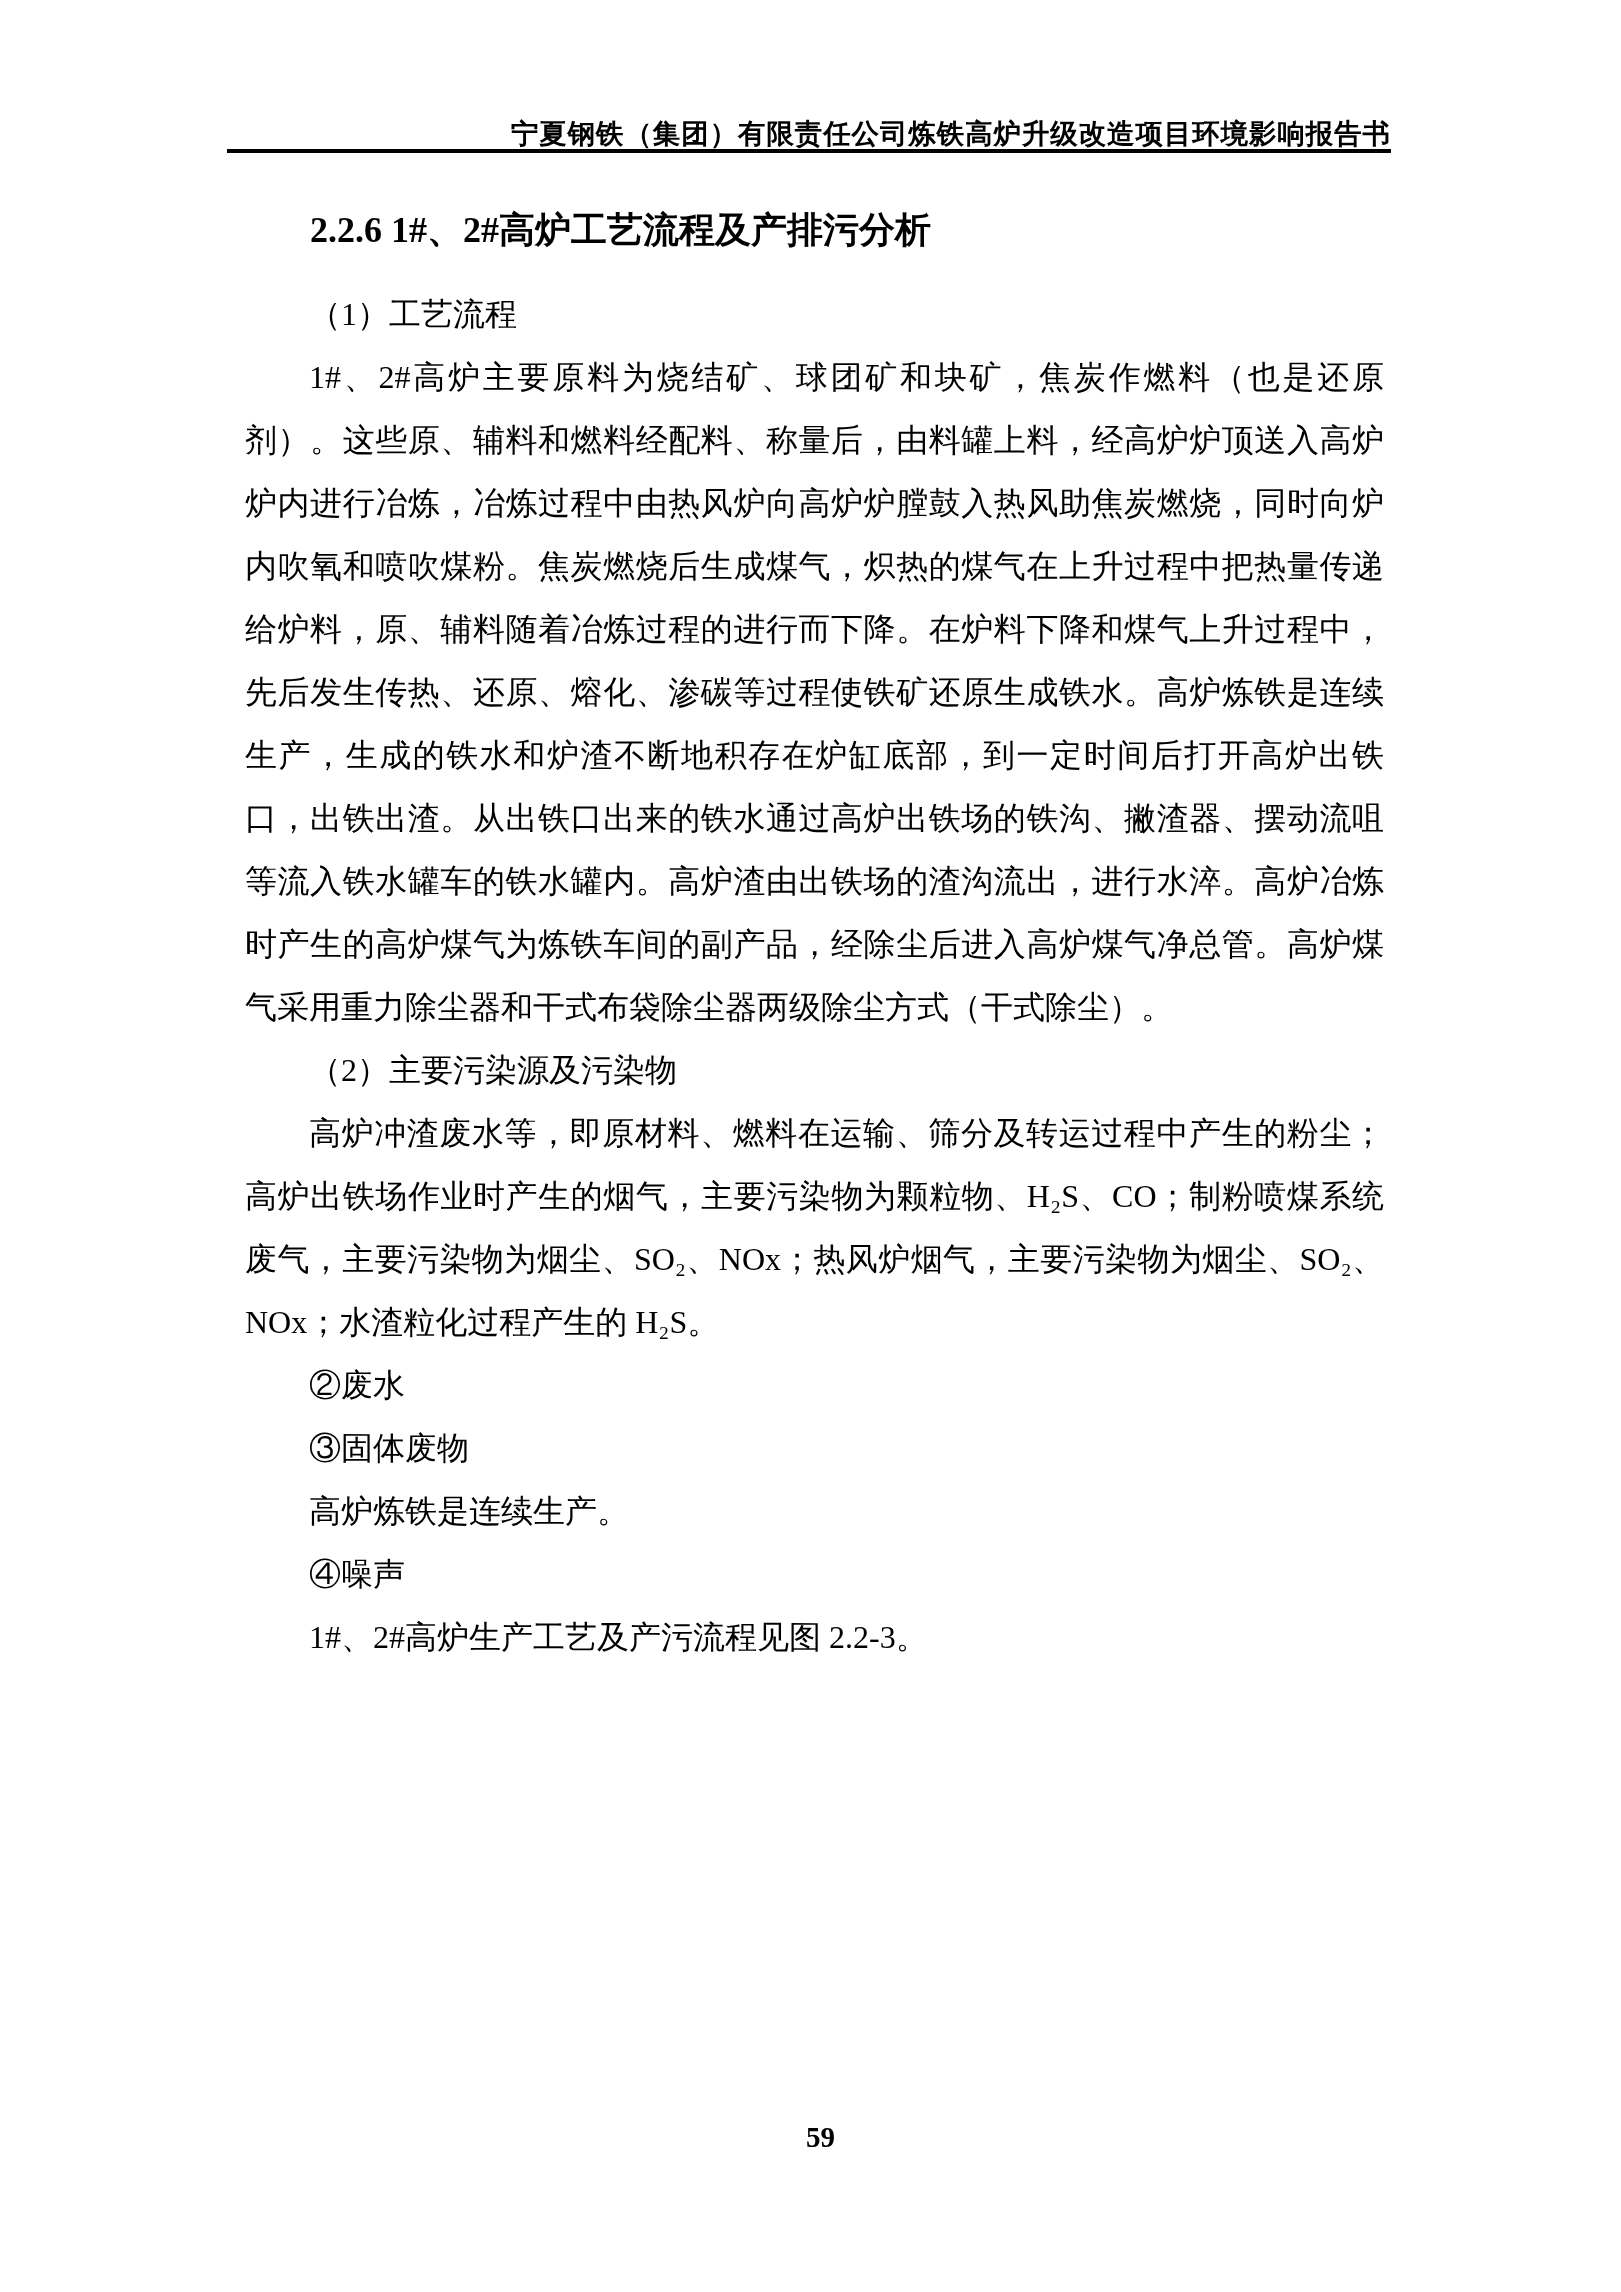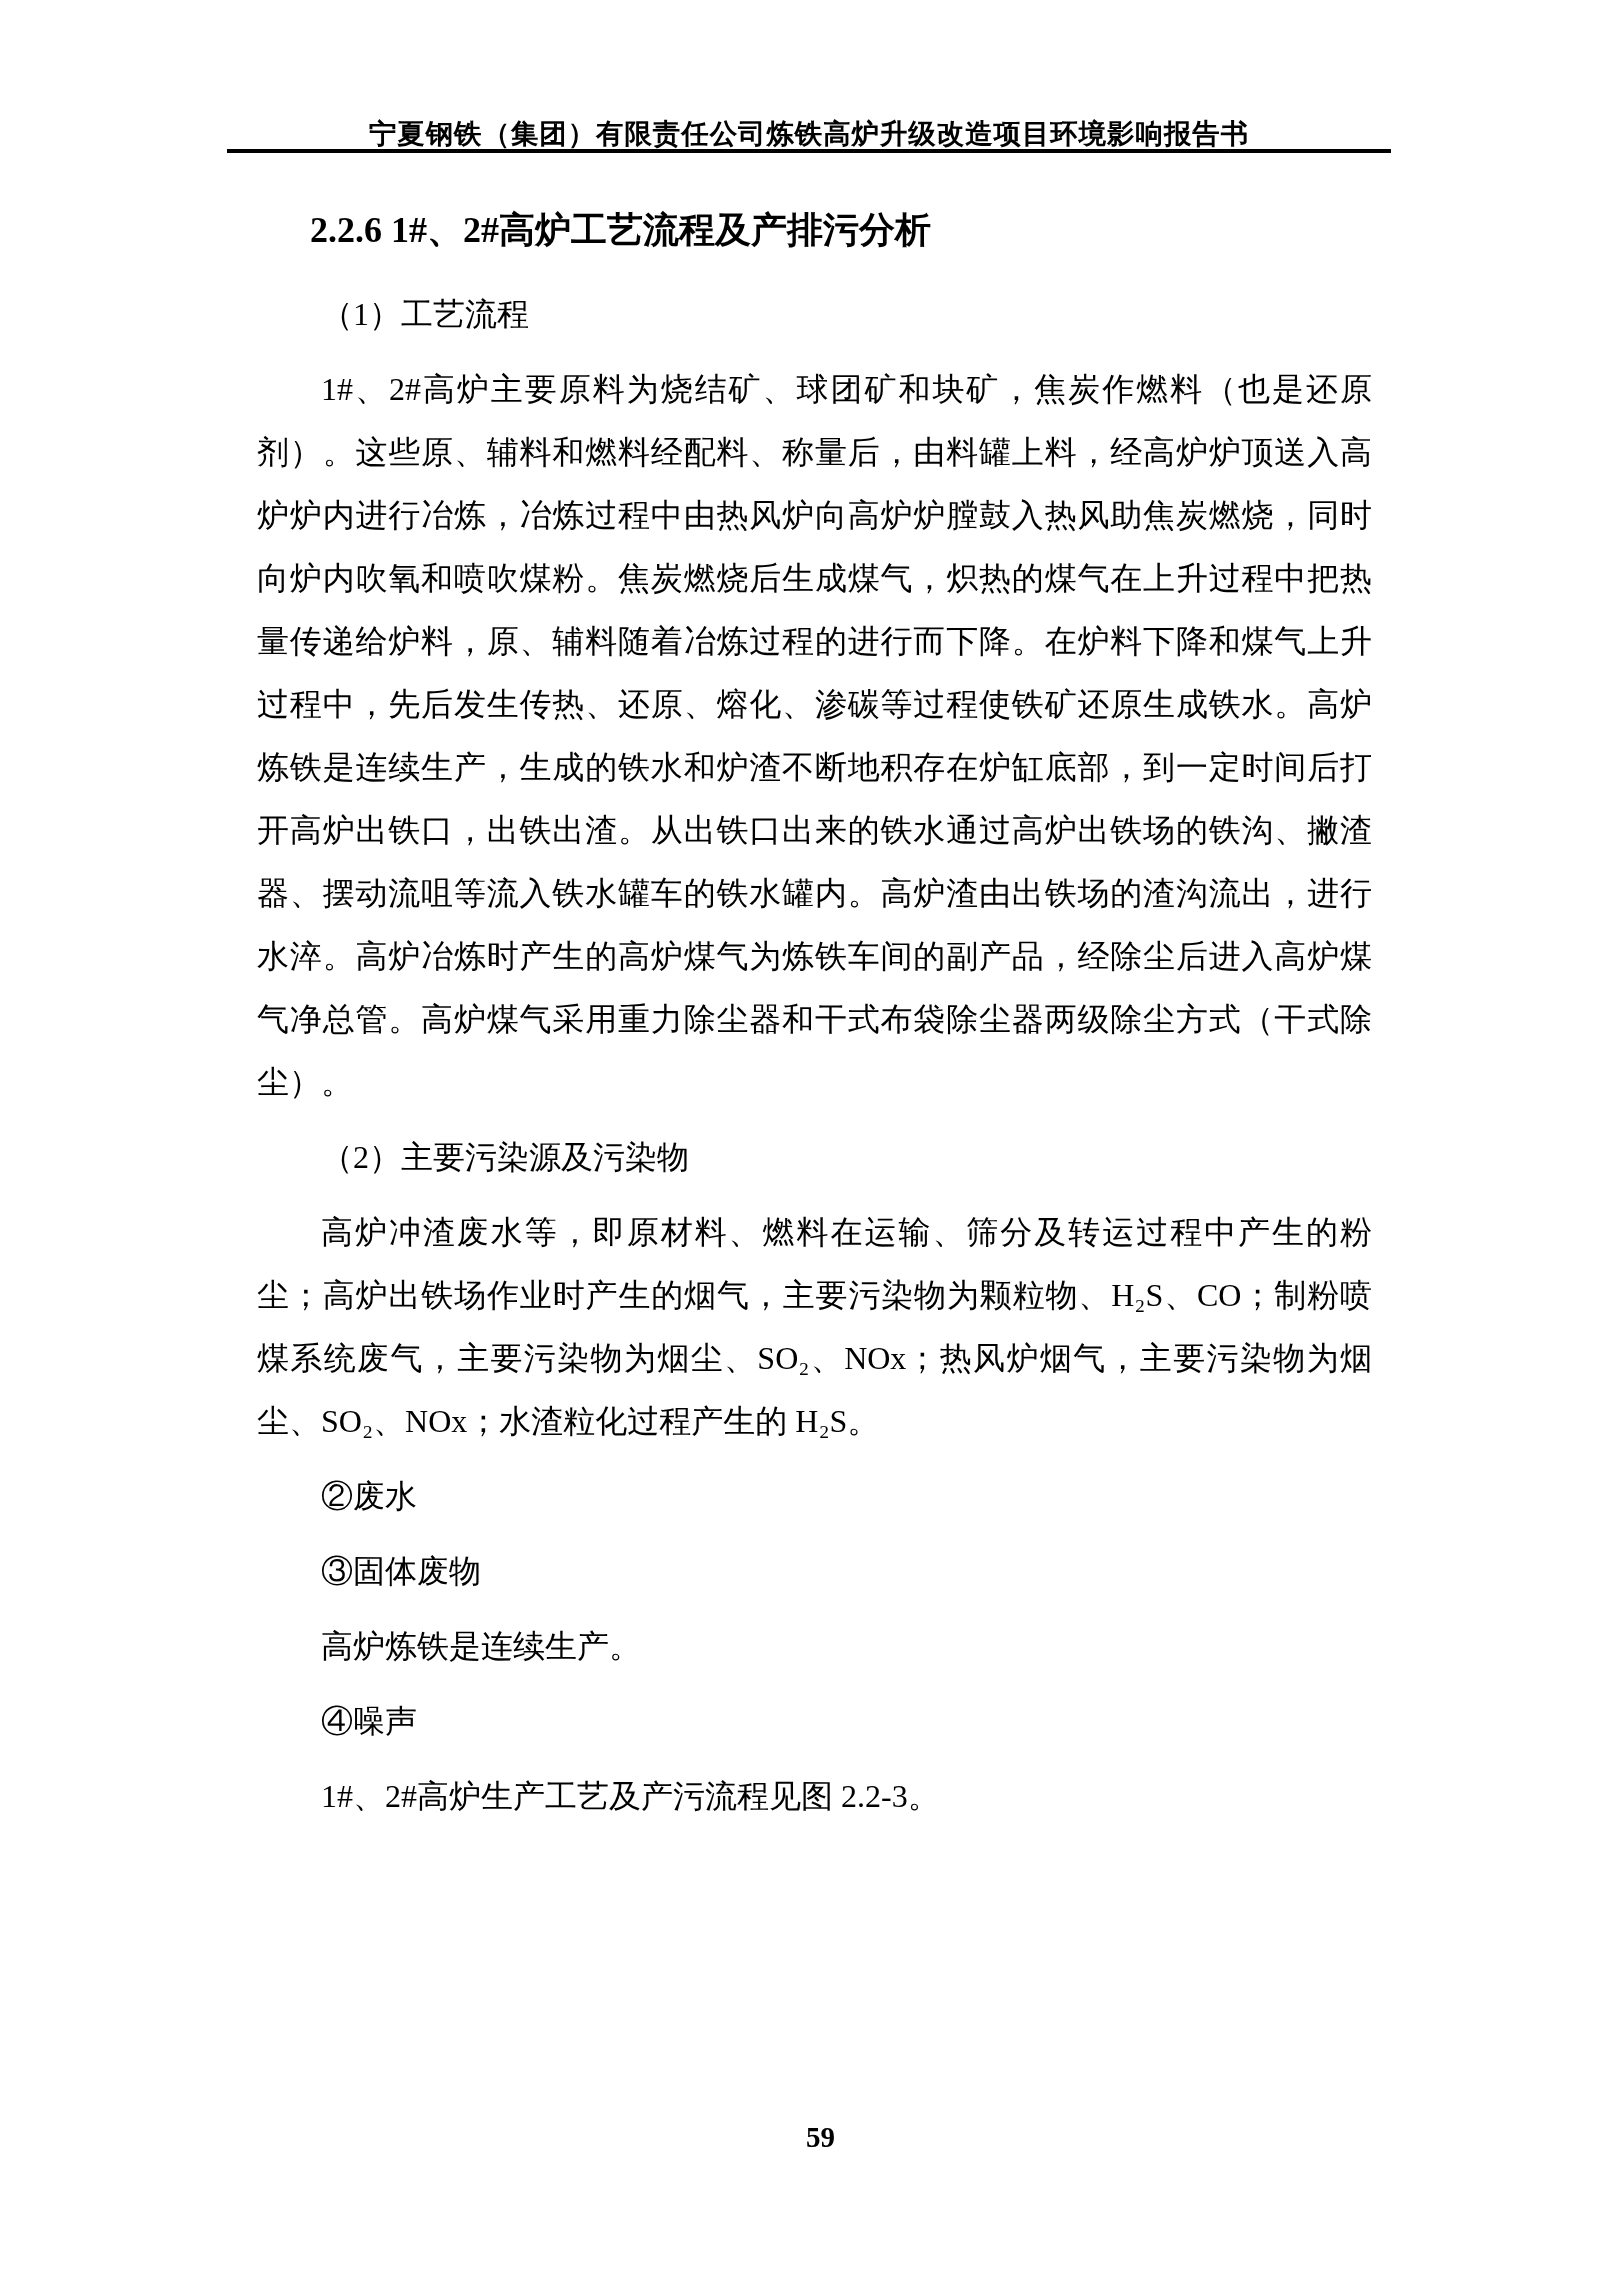--- a/index.html
+++ b/index.html
@@ -14,21 +14,21 @@
     background: #ffffff;
     color: #000000;
     font-family: "Liberation Serif", "DejaVu Serif", serif;
     overflow: hidden;
   }
   .header-title {
     position: absolute;
     top: 116px;
     left: 227px;
     width: 1164px;
-    text-align: center;
+    text-align: right;
     font-size: 27.4px;
     font-weight: bold;
     letter-spacing: 1px;
     white-space: nowrap;
   }
   .header-rule {
     position: absolute;
     top: 149px;
     left: 227px;
     width: 1164px;
@@ -45,21 +45,21 @@
     text-align: justify;
   }
   .section-heading {
     margin: 0 0 20.6px 0;
     padding-left: 65px;
     font-size: 36px;
     font-weight: bold;
     white-space: nowrap;
   }
   .para {
-    margin: 12px;
+    margin: 0;
     text-indent: 2em;
   }
   .footer-page-number {
     position: absolute;
     top: 2121px;
     left: 10px;
     width: 1621px;
     text-align: center;
     font-size: 29px;
     font-weight: bold;

